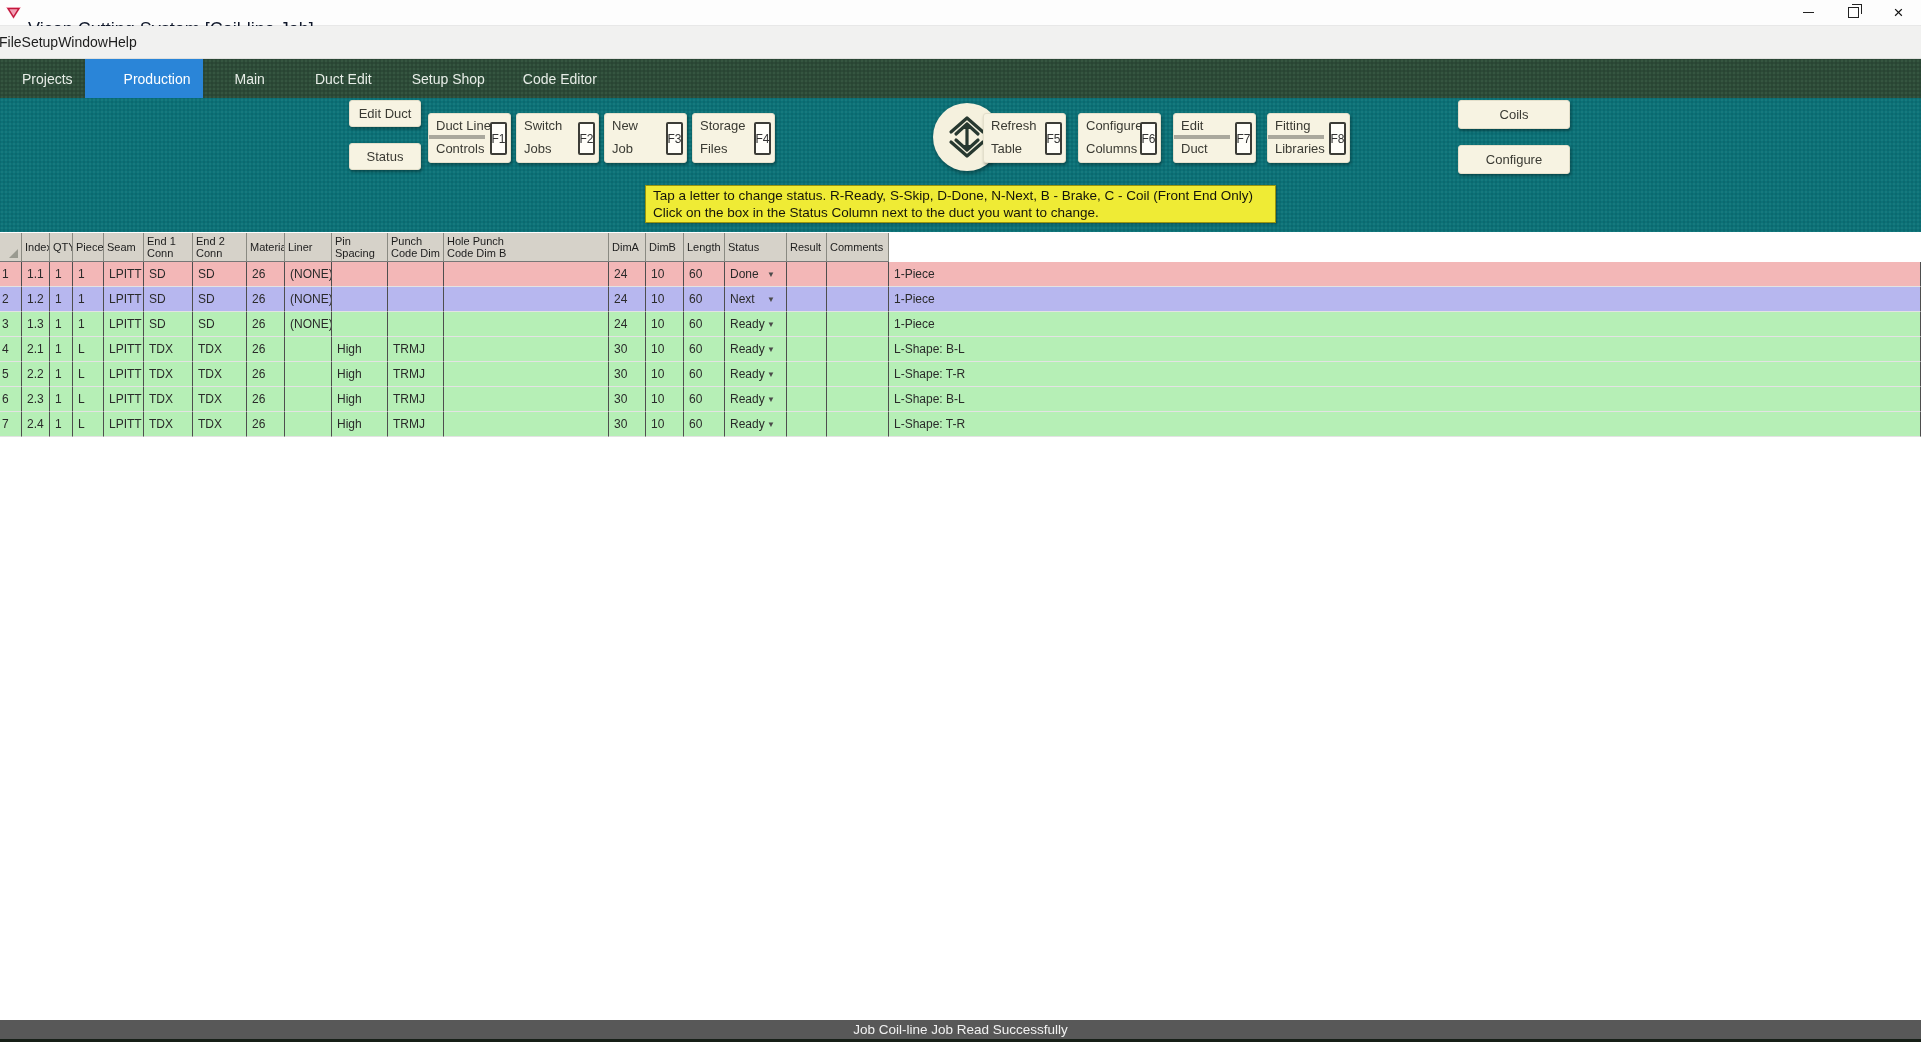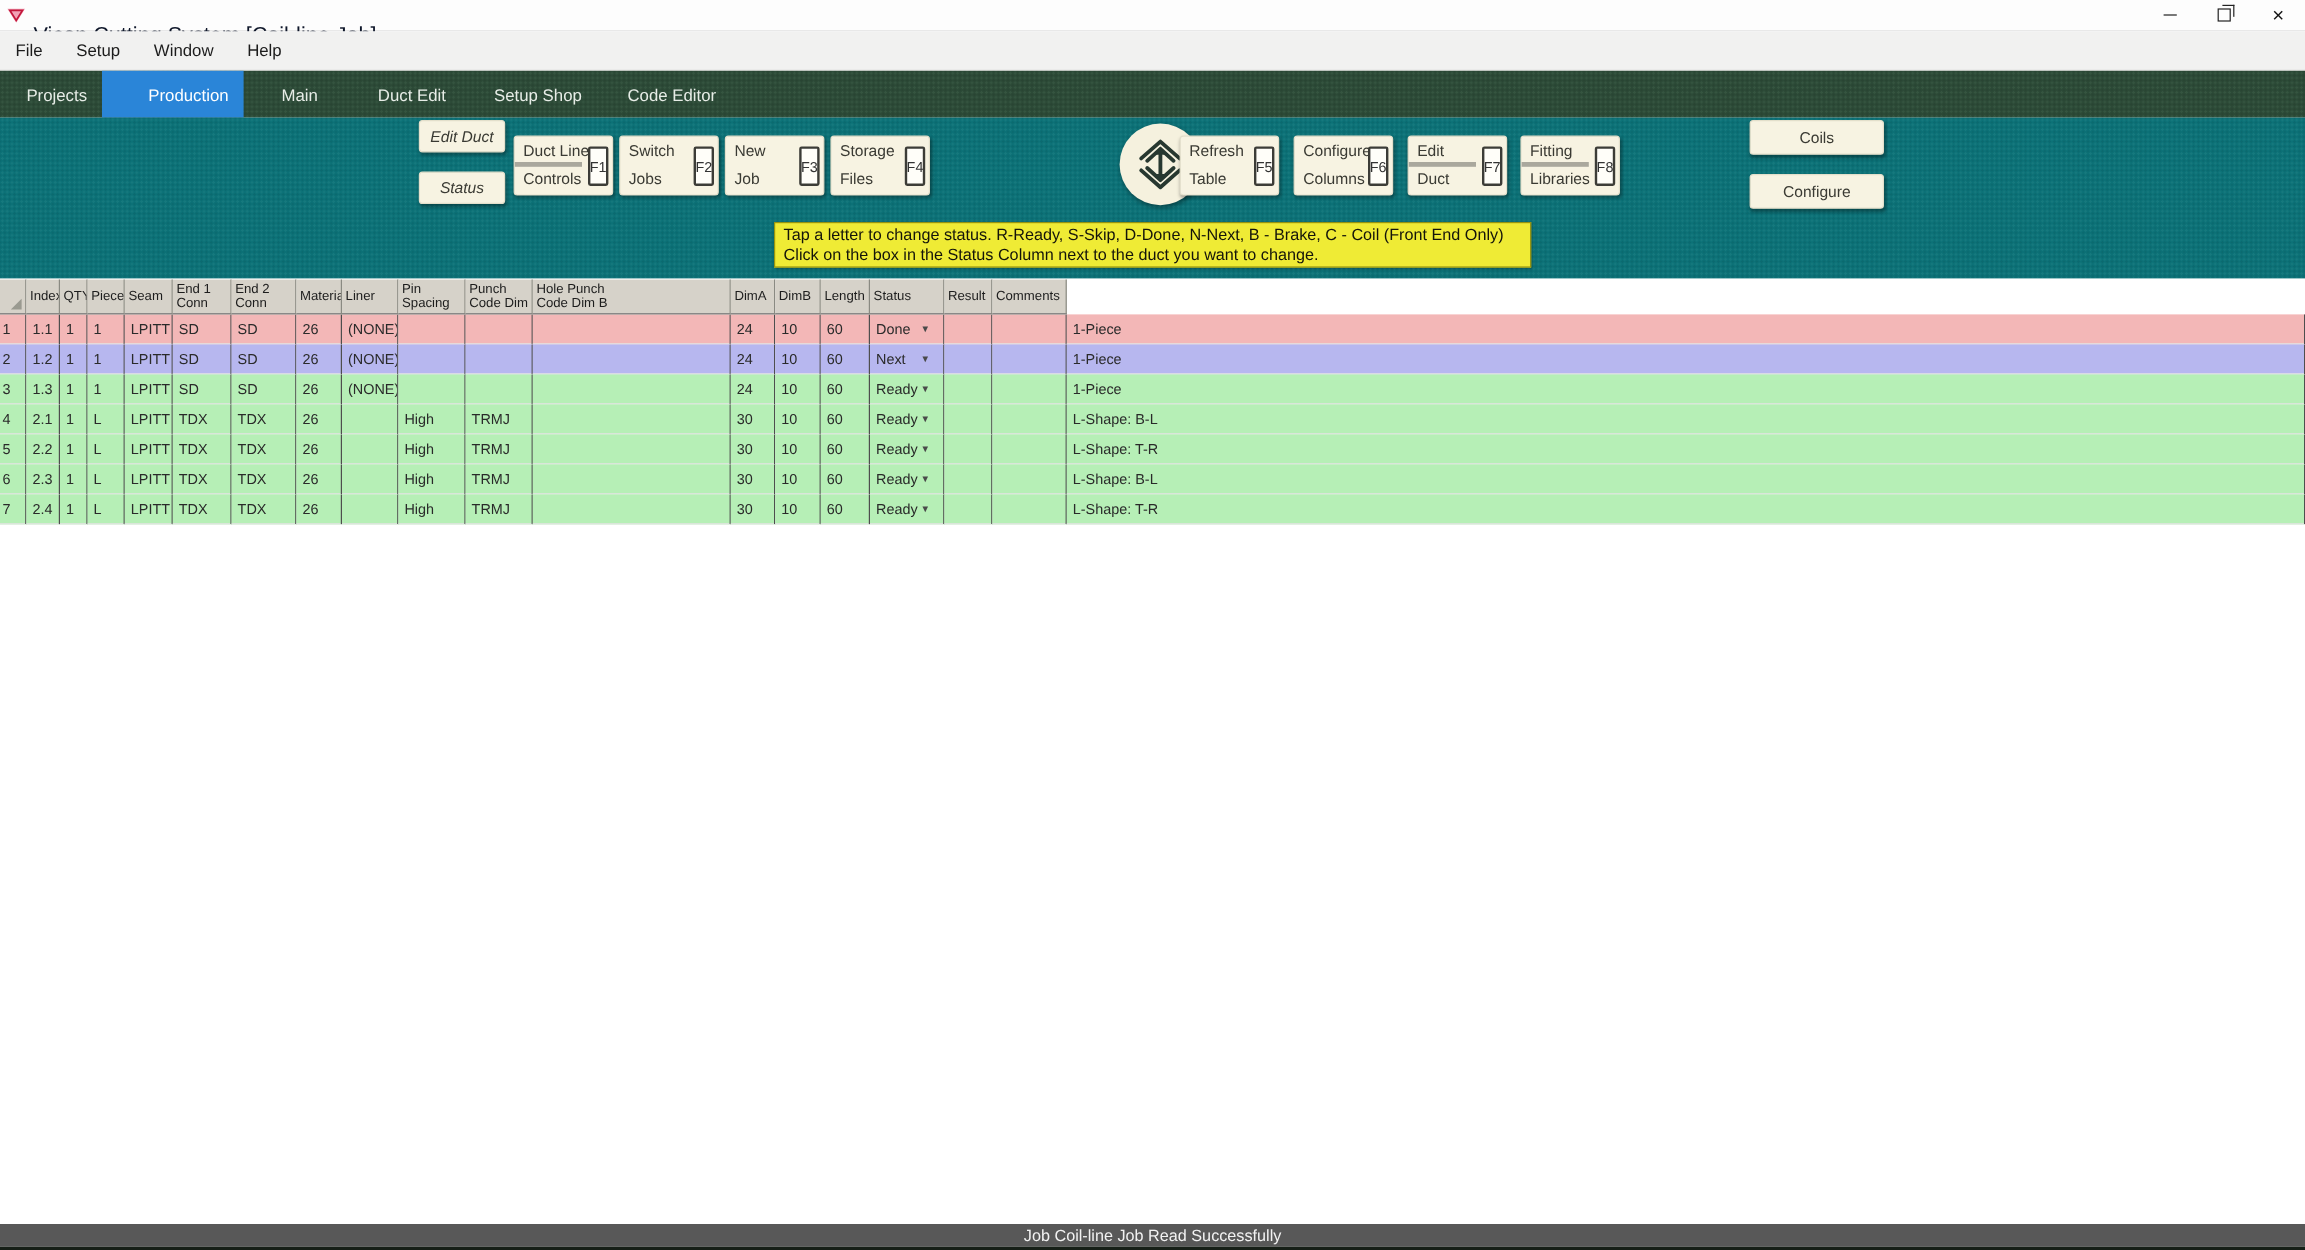--- a/index.html
+++ b/index.html
@@ -15,39 +15,39 @@
   .win-controls{margin-left:auto;display:flex;height:100%;}
   .win-btn{width:45px;height:100%;display:flex;align-items:center;justify-content:center;color:#222;}
   .min-glyph{display:block;width:11px;border-top:1.6px solid #222;}
   .restore-glyph{display:block;width:9px;height:9px;border:1.4px solid #222;position:relative;background:#fdfdfd;}
   .restore-glyph::before{content:'';position:absolute;top:-4px;left:2.5px;width:9px;height:9px;
     border-top:1.4px solid #222;border-right:1.4px solid #222;}
   .close-glyph{font-size:17px;line-height:1;color:#111;}
   
   .menubar{position:absolute;top:26px;left:0;width:1921px;height:33px;background:#f1f1f0;
     border-bottom:1px solid #e0e0de;display:flex;align-items:center;box-sizing:border-box;}
-  .menu-item{padding:0 14px;font-size:14px;color:#1c1c1c;}
+  .menu-item{padding:0 0;font-size:14px;color:#1c1c1c;}
   .menu-item:first-child{margin-left:-1px;}
   
   .tabbar{position:absolute;top:59px;left:0;width:1921px;height:39px;display:flex;align-items:stretch;
     background:var(--tabbar-bg,#2c4a37);
     background-image:radial-gradient(rgba(180,230,190,.07) 1px,transparent 1px),
                      radial-gradient(rgba(0,0,0,.08) 1px,transparent 1px);
     background-size:4px 4px,4px 4px;background-position:0 0,2px 2px;}
   .tab{display:flex;align-items:center;padding:0 12px;font-size:14px;color:#e7ede7;white-space:nowrap;}
   .tab.active{background:var(--tab-active,#2a85d8);color:#fff;padding-left:39px;}
   
   .toolbar{position:absolute;top:98px;left:0;width:1921px;height:134px;
     background:var(--toolbar-bg,#0c7177);
     background-image:radial-gradient(rgba(200,255,230,.06) 1px,transparent 1px),
                      radial-gradient(rgba(0,40,40,.10) 1px,transparent 1px);
     background-size:4px 4px,4px 4px;background-position:0 0,2px 2px;}
   .small-btn{position:absolute;width:72px;height:27px;background:var(--btn-bg,#f7f3e2);
     border:1px solid #e3dfcb;border-radius:3px;box-shadow:1px 2px 3px rgba(0,0,0,.35);
-    display:flex;align-items:center;justify-content:center;font-size:13px;color:#3a3a33;box-sizing:border-box;font-style:italic;}
+    display:flex;align-items:center;justify-content:center;font-size:13px;color:#3a3a33;box-sizing:border-box;}
   .btn-edit-duct{left:349px;top:2px;}
   .btn-status{left:349px;top:45px;}
   .wide-btn{position:absolute;width:112px;height:29px;background:var(--btn-bg,#f7f3e2);
     border:1px solid #e3dfcb;border-radius:3px;box-shadow:1px 2px 3px rgba(0,0,0,.35);
     display:flex;align-items:center;justify-content:center;font-size:13px;color:#3a3a33;box-sizing:border-box;}
   .btn-coils{left:1458px;top:2px;}
   .btn-configure{left:1458px;top:47px;}
   .fkey-btn{position:absolute;top:15px;width:83px;height:50px;background:var(--btn-bg,#f7f3e2);
     border:1px solid #e3dfcb;border-radius:3px;box-shadow:1px 2px 3px rgba(0,0,0,.35);box-sizing:border-box;}
   .fkey-l1{position:absolute;left:7px;top:4px;font-size:13px;color:#3a3a33;white-space:nowrap;}

